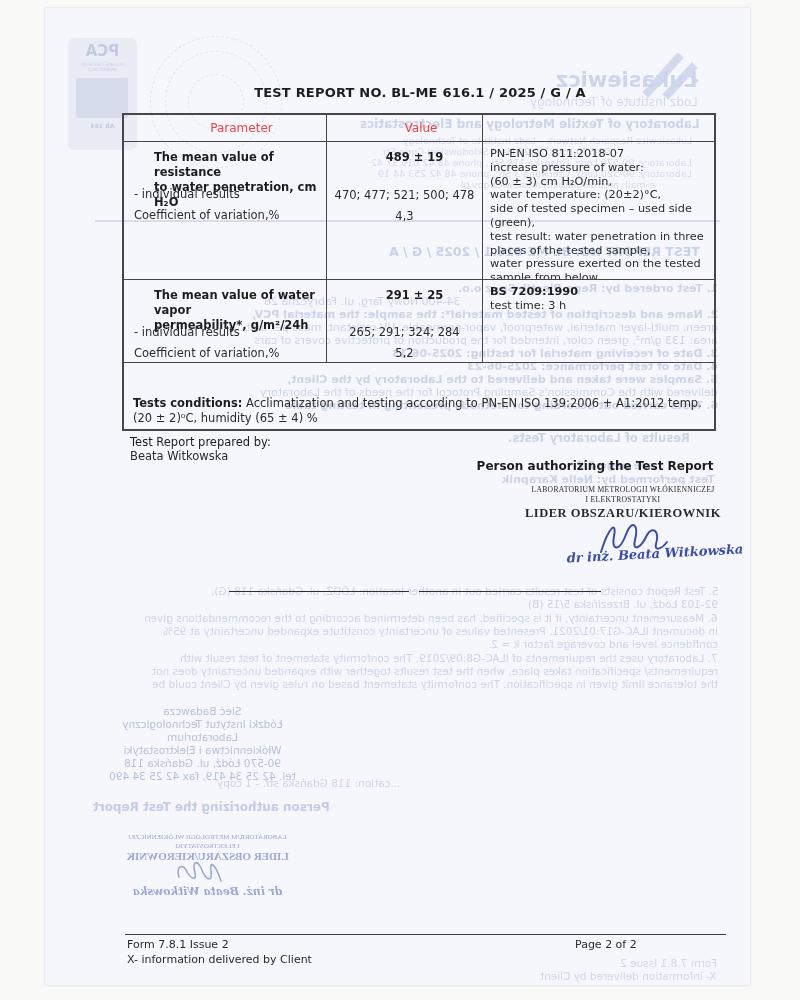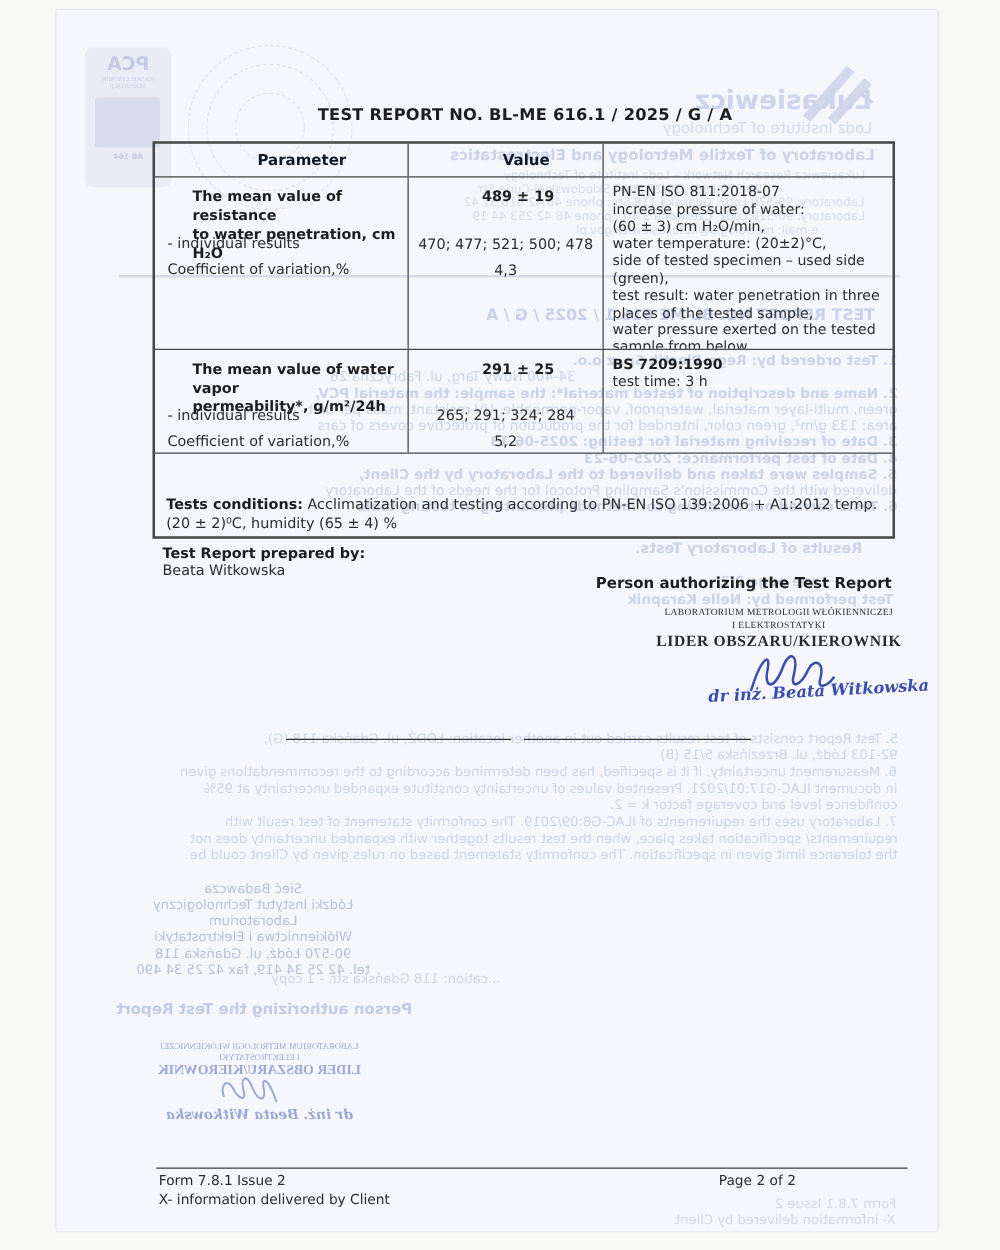--- a/index.html
+++ b/index.html
@@ -44,37 +44,37 @@
   .rtable{
     position:absolute;left:77px;top:105px;width:594px;box-sizing:border-box;
     border:2px solid #474747;font-size:11.5px;
   }
   .trow{display:grid;grid-template-columns:203px 156px 1fr;}
   .trow.bline{border-bottom:1.5px solid #474747;}
   .cell{box-sizing:border-box;overflow:hidden;}
   .cell.cr{border-right:1px solid #474747;}
   .hcell{
     height:26px;display:flex;align-items:center;justify-content:center;
-    font-weight:bold;font-size:12px;color:#0f172a;padding-left:33px;
+    font-weight:normal;font-size:12px;color:#ef4444;padding-left:33px;
   }
   .pcell{padding:8px 6px 0 10px;}
   .vcell{padding:8px 2px 0 2px;text-align:center;}
   .b1{height:37px;line-height:15px;margin-left:20px;}
   .pcell .b1{font-weight:bold;color:#1d1d1d;}
   .vcell .b1{font-weight:bold;color:#1d1d1d;}
   .b2{height:21px;line-height:14px;}
   .b3{line-height:14px;}
   .rcell{padding:5px 4px 0 7px;line-height:13.8px;font-size:11.3px;white-space:pre-line;}
   .r2h{height:137px;}
   .r3h{height:82px;}
   .remtitle{font-weight:bold;color:#1d1d1d;}
   .condcell{padding:6px 8px 0 9px;line-height:15px;height:39px;box-sizing:border-box;margin-top:27px;}
   .condlabel{font-weight:bold;color:#1d1d1d;}
   .prepared{position:absolute;left:85px;top:427px;line-height:14px;font-size:11.5px;}
-  .prepared .plabel{font-weight:bold;color:#1d1d1d;}
+  .prepared .plabel{font-weight:normal;color:#1d1d1d;}
   .authorizing{position:absolute;left:340px;top:451px;width:420px;text-align:center;
     font-size:12px;font-weight:bold;color:#1d1d1d;}
   .stamp{position:absolute;left:462px;top:477px;width:232px;text-align:center;line-height:1.2;}
   .stamp .s1{font-size:7.6px;letter-spacing:.3px;font-family:"Liberation Serif",serif;}
   .stamp .s2{font-size:7.6px;letter-spacing:.3px;font-family:"Liberation Serif",serif;margin-top:1px;}
   .stamp .s3{font-size:12.5px;font-weight:bold;letter-spacing:.5px;font-family:"Liberation Serif",serif;margin-top:2px;}
   .signature-svg{position:absolute;left:550px;top:512px;}
   .signer{
     position:absolute;left:505px;top:538px;width:210px;text-align:center;
     font-family:"DejaVu Serif",serif;font-style:italic;font-weight:bold;font-size:13px;

